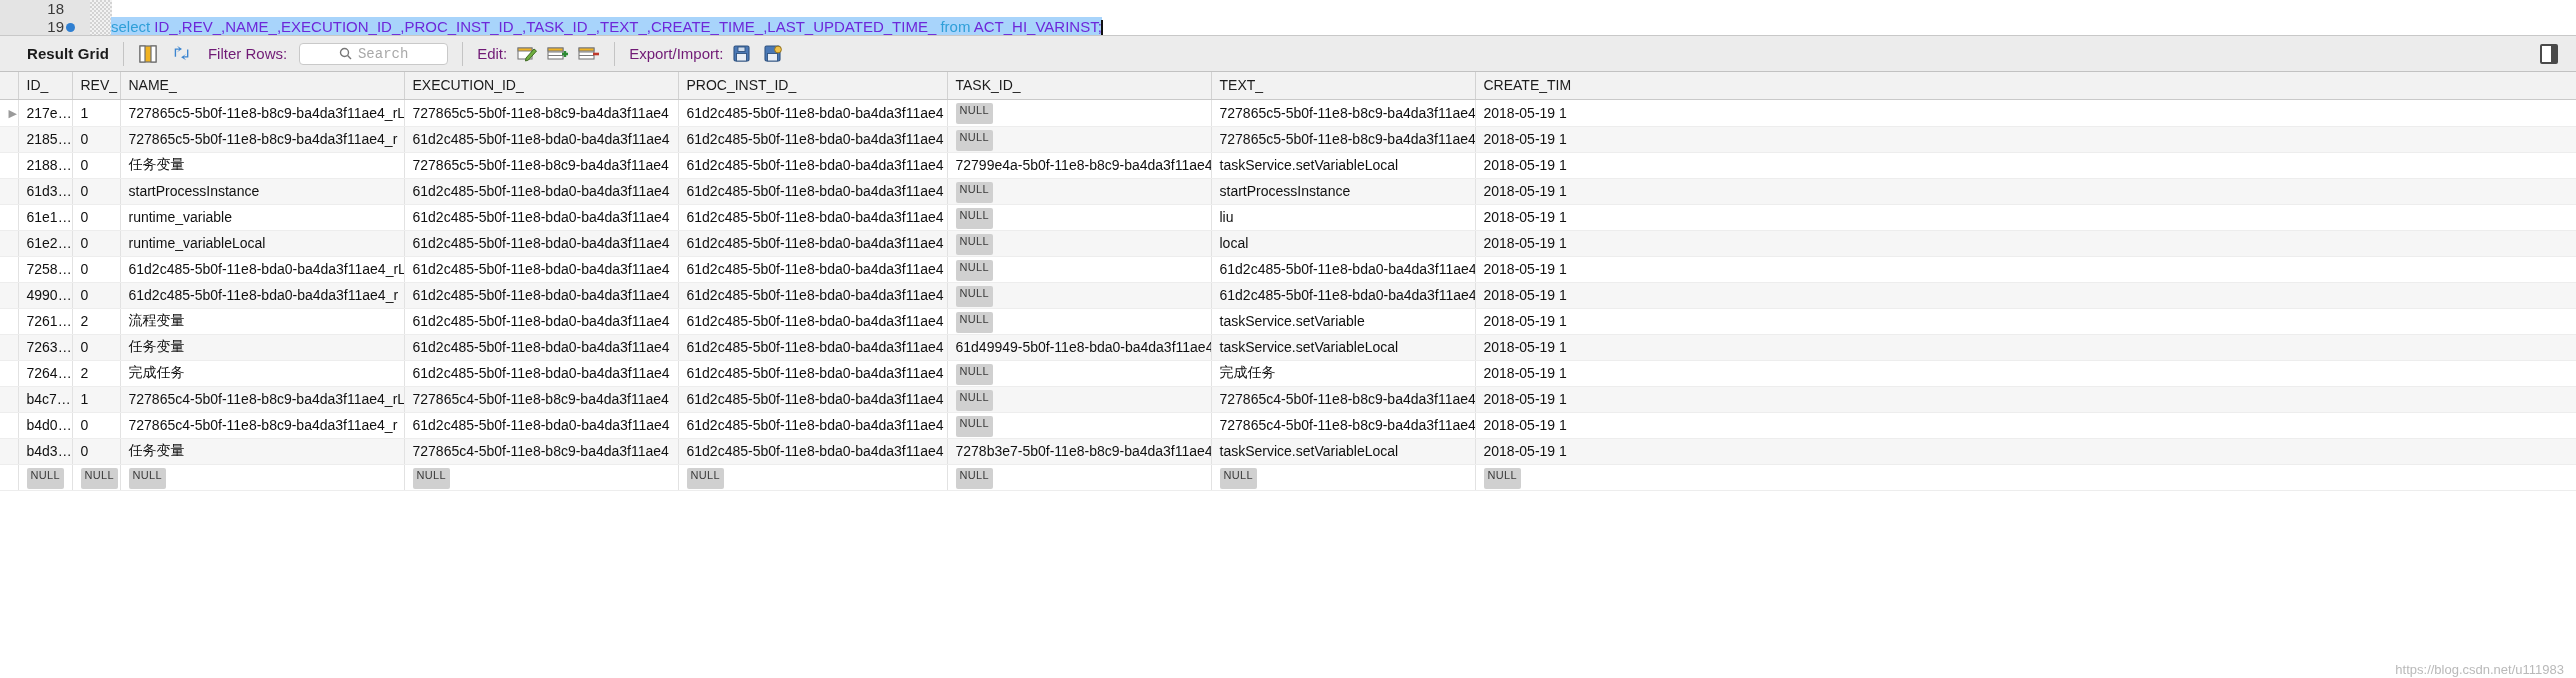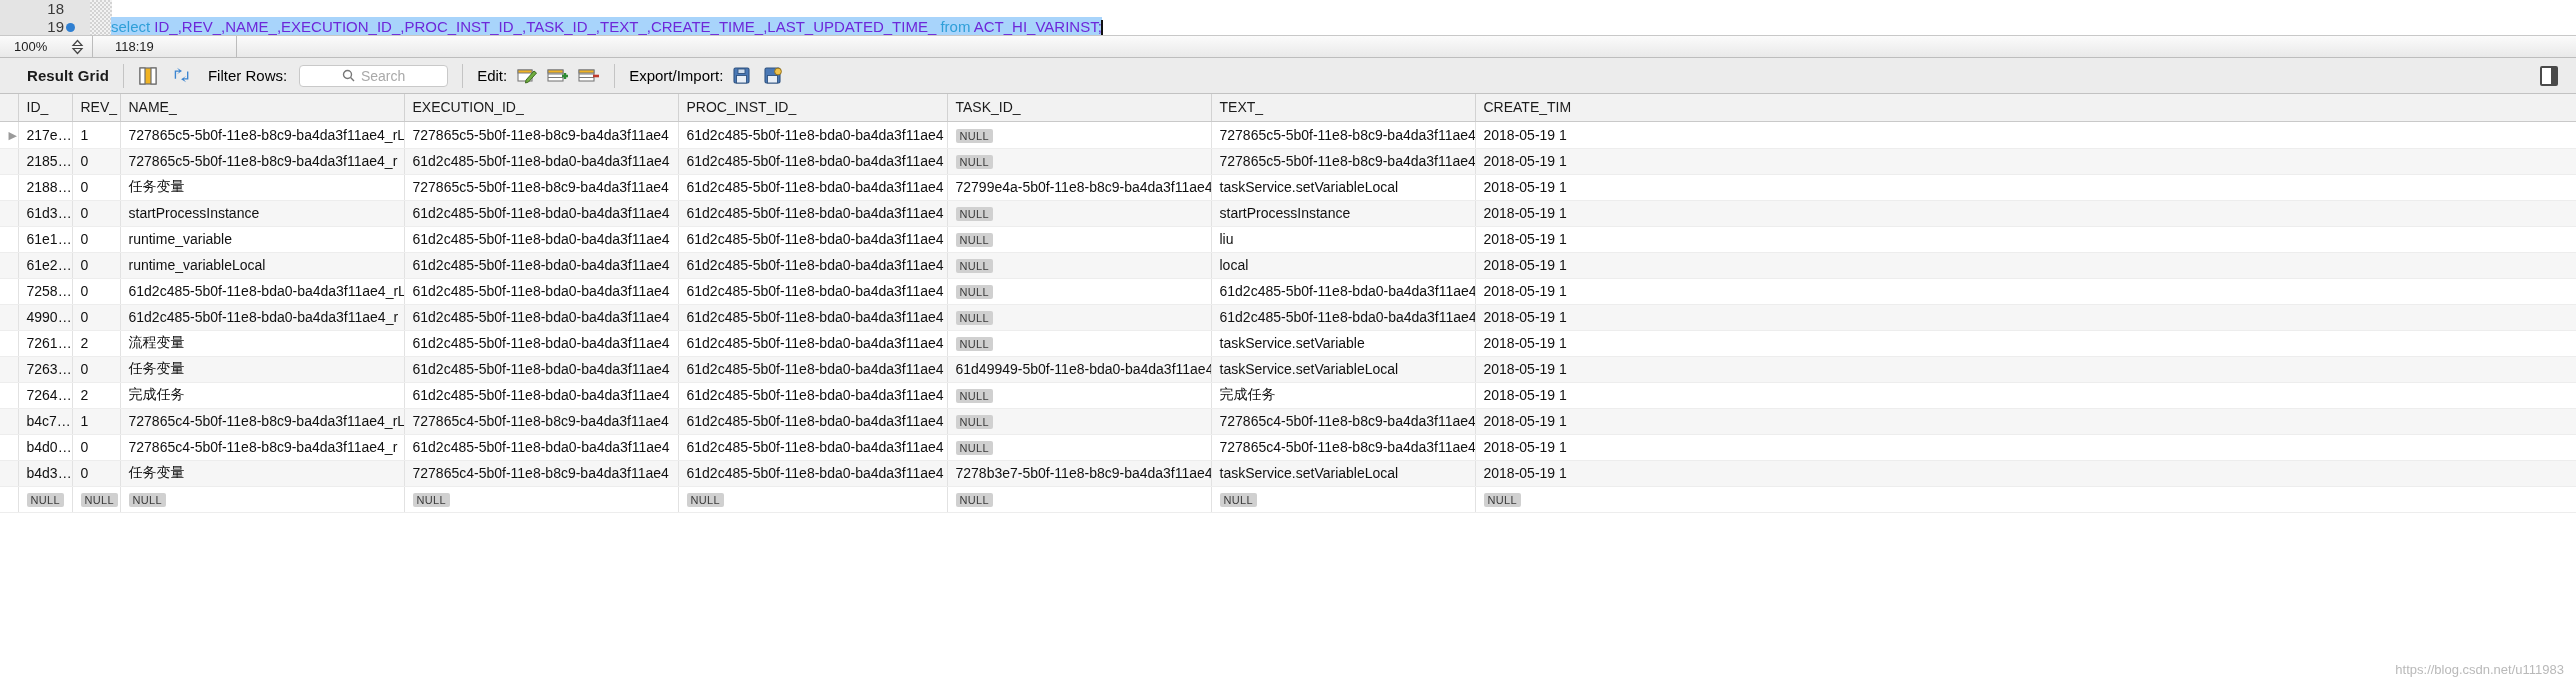--- a/index.html
+++ b/index.html
@@ -69,25 +69,25 @@
   .rg-toolbar {
     height:36px; display:flex; align-items:center;
     background:#ececec; border-bottom:1px solid #c2c2c2;
     padding-left:27px; gap:0;
   }
   .rg-title { font-size:15px; font-weight:bold; color:#1b1b1b; letter-spacing:0.1px; }
   .vsep { width:1px; height:24px; background:#c4c4c4; margin:0 14px; }
   .ic { display:inline-flex; align-items:center; justify-content:center; }
   .ic-grid { width:20px; height:18px; }
   .ic-refresh { width:20px; height:18px; margin-left:14px; }
-  .lbl { font-size:15px; color:#000000; margin-left:16px; }
+  .lbl { font-size:15px; color:#701a75; margin-left:16px; }
   .search-box {
     margin-left:12px; width:149px; height:22px; background:#fff;
     border:1px solid #c9c9c9; border-radius:4px;
-    display:flex; align-items:center; justify-content:center; gap:6px;
+    display:flex; align-items:center; justify-content:center; gap:6px;font-family:Liberation Mono, monospace;
   }
   .search-ph { font-size:14px; color:#a9a9a9; }
   .tb-icon { width:22px; height:19px; margin-left:9px; }
   .tb-group { display:flex; align-items:center; }
   .tb-group .lbl { margin-left:0;text-align:right; }
   .rg-spacer { flex:1; }
   .panel-toggle {
     width:18px; height:20px; border:2px solid #4a4a4a; border-radius:2px;
     margin-right:18px; position:relative; background:#fff;
   }
@@ -108,21 +108,21 @@
     font-size:14px; color:#101010; padding-left:8px; white-space:nowrap; overflow:hidden;
     background:#ffffff;
   }
   table.grid tr.alt td { background:#f6f6f6; }
   td.marker { padding:0; text-align:center; background:#fff; border-right:1px solid #e2e2e2;}
   tr.alt td.marker { background:#f6f6f6; }
   th.marker { background:#f2f2f2; }
   .tri { color:#9a9a9a; font-size:11px; line-height:26px; }
   .nullbadge {
     display:inline-block; background:#d0d0d0; color:#3a3a3a;
-    font-size:11px; line-height:13px; padding:1px 4px 0; border-radius:2px;
+    font-size:11px; line-height:13px; padding:1px 4px 7px; border-radius:2px;
     font-family:"Liberation Sans", sans-serif; letter-spacing:0.3px;
   }
   .wm {
     position:absolute; right:12px; bottom:2px; font-size:13px; color:#b9b9b9;
     pointer-events:none;
   }
 </style>
 </head>
 <body>
 
@@ -135,35 +135,20 @@
       <div class="gutter-line">19</div>
 
     </div>
     <div class="bp-dot"></div>
     <div class="fold-col"></div>
     <div class="code-area">
       <div class="code-line l19"><span class="sel"><span class="kw">select</span><span class="plain"> ID_,REV_,NAME_,EXECUTION_ID_,PROC_INST_ID_,TASK_ID_,TEXT_,CREATE_TIME_,LAST_UPDATED_TIME_ </span><span class="kw">from</span><span class="plain"> ACT_HI_VARINST;</span></span><span class="caret"></span></div>
     </div>
   </div>
 
-  <div class="statusbar">
-    <div class="zoom-cell">
-      <span>100%</span>
-      <span class="spin">
-        <svg width="13" height="16" viewBox="0 0 13 16">
-          <path d="M6.5 1.5 L11 6.5 L2 6.5 Z" fill="none" stroke="#444" stroke-width="1.2"></path>
-          <path d="M6.5 14.5 L11 9.5 L2 9.5 Z" fill="none" stroke="#444" stroke-width="1.2"></path>
-        </svg>
-      </span>
-    </div>
-    <div class="pos-cell">
-      <span>118:19</span>
-    </div>
-    <div class="status-fill"></div>
-  </div>
 
   <div class="rg-toolbar">
     <span class="rg-title">Result Grid</span>
     <span class="vsep"></span>
 
     <span class="ic ic-grid">
       <svg width="20" height="18" viewBox="0 0 20 18">
         <rect x="2" y="1" width="16" height="16" fill="#f0b323" stroke="#6e6e6e" stroke-width="1.2"></rect>
         <rect x="2" y="1" width="5" height="16" fill="#ffffff" stroke="#6e6e6e" stroke-width="1.2"></rect>
         <rect x="13" y="1" width="5" height="16" fill="#ffffff" stroke="#6e6e6e" stroke-width="1.2"></rect>

